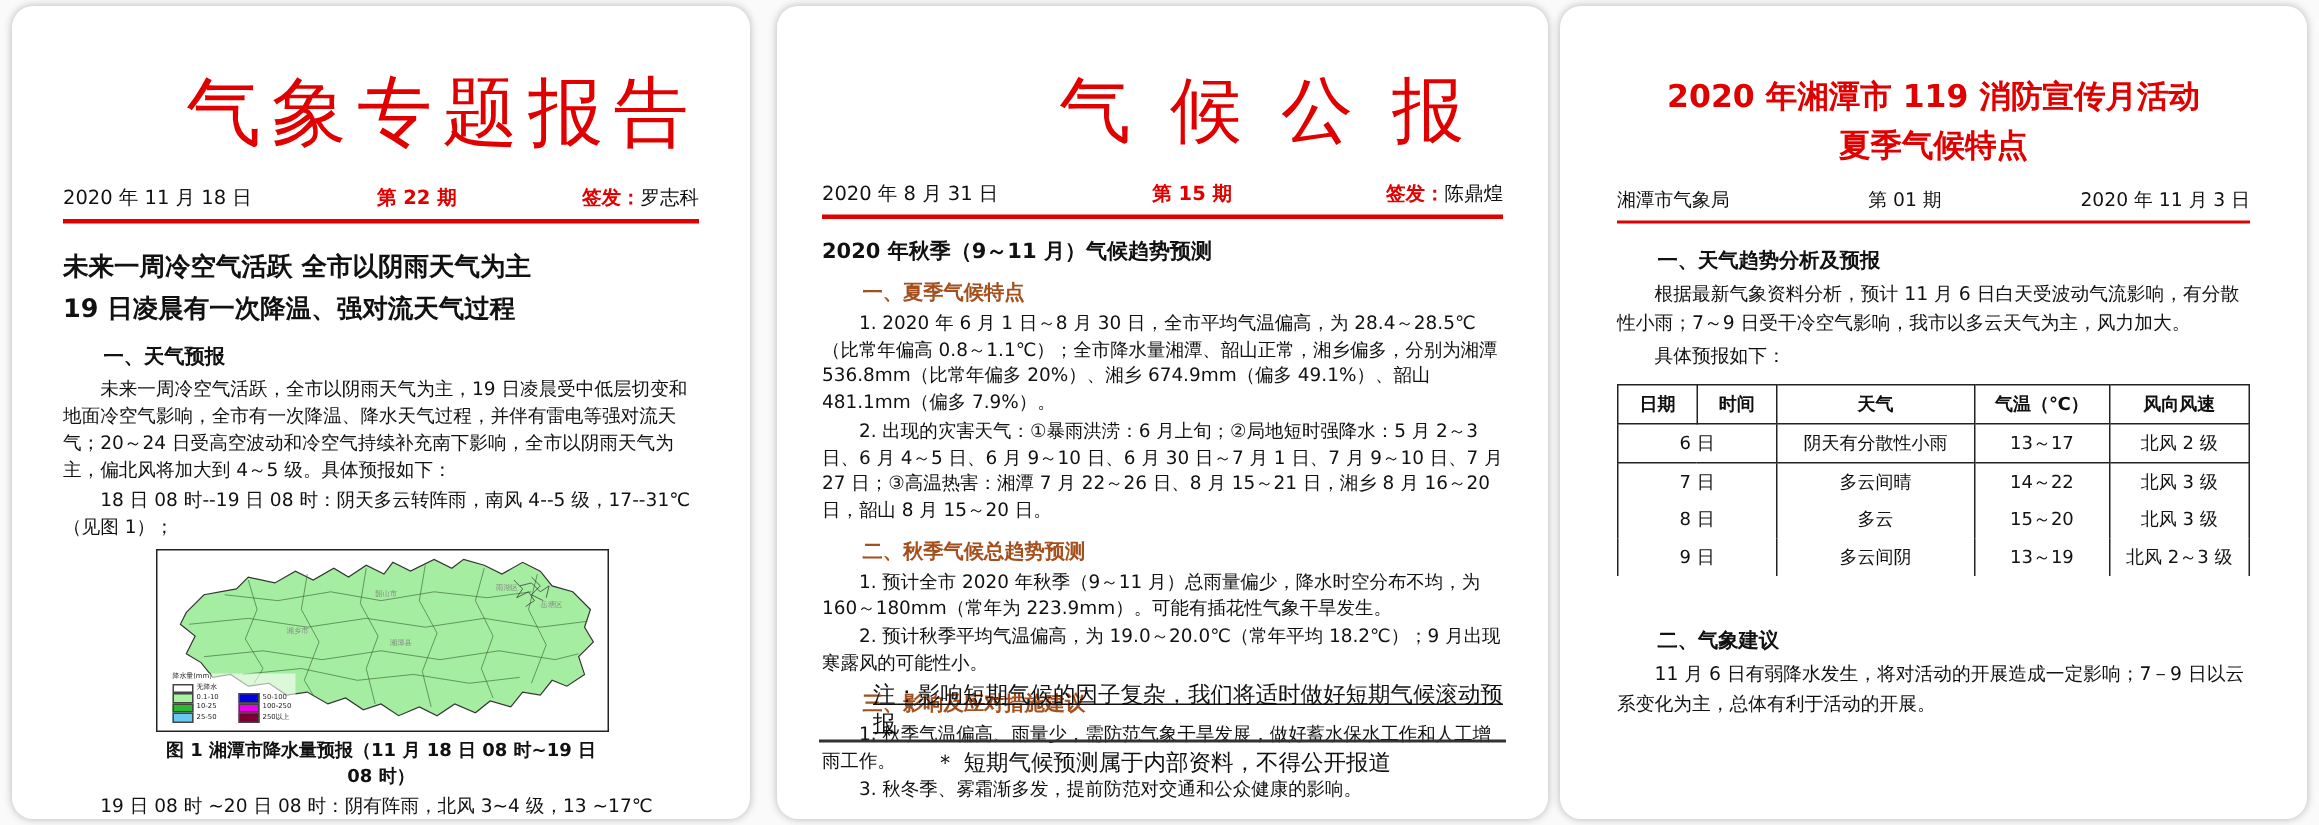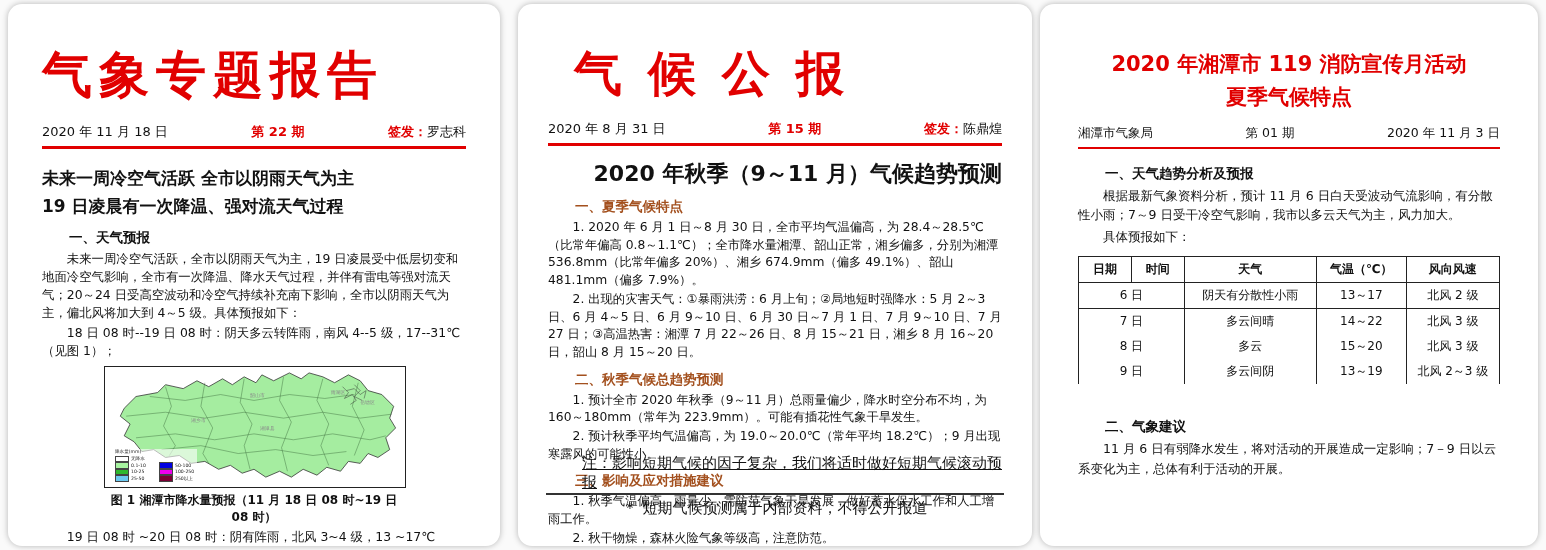--- a/index.html
+++ b/index.html
@@ -16,21 +16,21 @@
   }
   #p1 { left:8px;    width:492px; padding:0 34px; }
   #p2 { left:518px;  width:514px; padding:0 30px; }
   #p3 { left:1040px; width:498px; padding:0 38px; }
 
   .red { color:#e10000; }
   .bold { font-weight:bold; }
 
   .big-title {
     font-family:"DejaVu Serif","Liberation Serif",serif;
-    color:#e10000; font-weight:bold; text-align:left; margin:0;
+    color:#e10000; font-weight:normal; text-align:right; margin:0;
   }
   #p1 .big-title { margin-top:38px; font-size:50px; letter-spacing:7px; }
   #p2 .big-title { margin-top:38px; font-size:48px; letter-spacing:26px; text-indent:26px; }
 
   .meta-row {
     display:flex; justify-content:space-between; align-items:baseline;
     font-size:13px; margin-top:14px;
   }
   .red-rule { border-top:3px solid #e10000; margin-top:5px; }
 
@@ -68,21 +68,21 @@
   #p3 .h-sec { margin-top:16px; font-size:13.5px; }
   #p3 p.body { font-size:12.5px; line-height:1.55; }
 
   table.fc { border-collapse:collapse; margin:10px auto 0; font-size:12px; text-align:center;
              border:1px solid #222; border-bottom:none; }
   table.fc th { border:1px solid #222; font-weight:bold; padding:4px 6px; }
   table.fc td { border-left:1px solid #222; border-right:1px solid #222; padding:4px 6px; }
   table.fc tr.rule-below td { border-bottom:1px solid #222; }
   .col-date{width:48px} .col-time{width:48px} .col-wx{width:150px} .col-temp{width:88px} .col-wind{width:100px}
 
-  #p2 .doc-title { text-align:right; font-weight:bold; font-size:22px; margin:13px 0 6px; }
+  #p2 .doc-title { text-align:left; font-weight:bold; font-size:14px; margin:13px 0 6px; }
 </style>
 </head>
 <body>
 
 <section class="page" id="p1">
   <h1 class="big-title">气象专题报告</h1>
 
   <div class="meta-row">
     <span>2020 年 11 月 18 日</span>
     <span class="red bold">第 22 期</span>
@@ -189,21 +189,20 @@
   <div class="h-sec">一、夏季气候特点</div>
   <p class="body">1. 2020 年 6 月 1 日～8 月 30 日，全市平均气温偏高，为 28.4～28.5℃（比常年偏高 0.8～1.1℃）；全市降水量湘潭、韶山正常，湘乡偏多，分别为湘潭 536.8mm（比常年偏多 20%）、湘乡 674.9mm（偏多 49.1%）、韶山 481.1mm（偏多 7.9%）。</p>
   <p class="body">2. 出现的灾害天气：①暴雨洪涝：6 月上旬；②局地短时强降水：5 月 2～3 日、6 月 4～5 日、6 月 9～10 日、6 月 30 日～7 月 1 日、7 月 9～10 日、7 月 27 日；③高温热害：湘潭 7 月 22～26 日、8 月 15～21 日，湘乡 8 月 16～20 日，韶山 8 月 15～20 日。</p>
 
   <div class="h-sec">二、秋季气候总趋势预测</div>
   <p class="body">1. 预计全市 2020 年秋季（9～11 月）总雨量偏少，降水时空分布不均，为 160～180mm（常年为 223.9mm）。可能有插花性气象干旱发生。</p>
   <p class="body">2. 预计秋季平均气温偏高，为 19.0～20.0℃（常年平均 18.2℃）；9 月出现寒露风的可能性小。</p>
 
   <div class="h-sec">三、影响及应对措施建议</div>
   <p class="body">1. 秋季气温偏高、雨量少，需防范气象干旱发展，做好蓄水保水工作和人工增雨工作。</p>
-  <p class="body">2. 秋干物燥，森林火险气象等级高，注意防范。</p>
   <p class="body">3. 秋冬季、雾霜渐多发，提前防范对交通和公众健康的影响。</p>
 
   <div class="footer">
     <div class="footnote1">注：影响短期气候的因子复杂，我们将适时做好短期气候滚动预报</div>
     <div class="foot-rule"></div>
     <div class="footnote2">＊ 短期气候预测属于内部资料，不得公开报道</div>
   </div>
 </section>
 
 <section class="page" id="p3">

